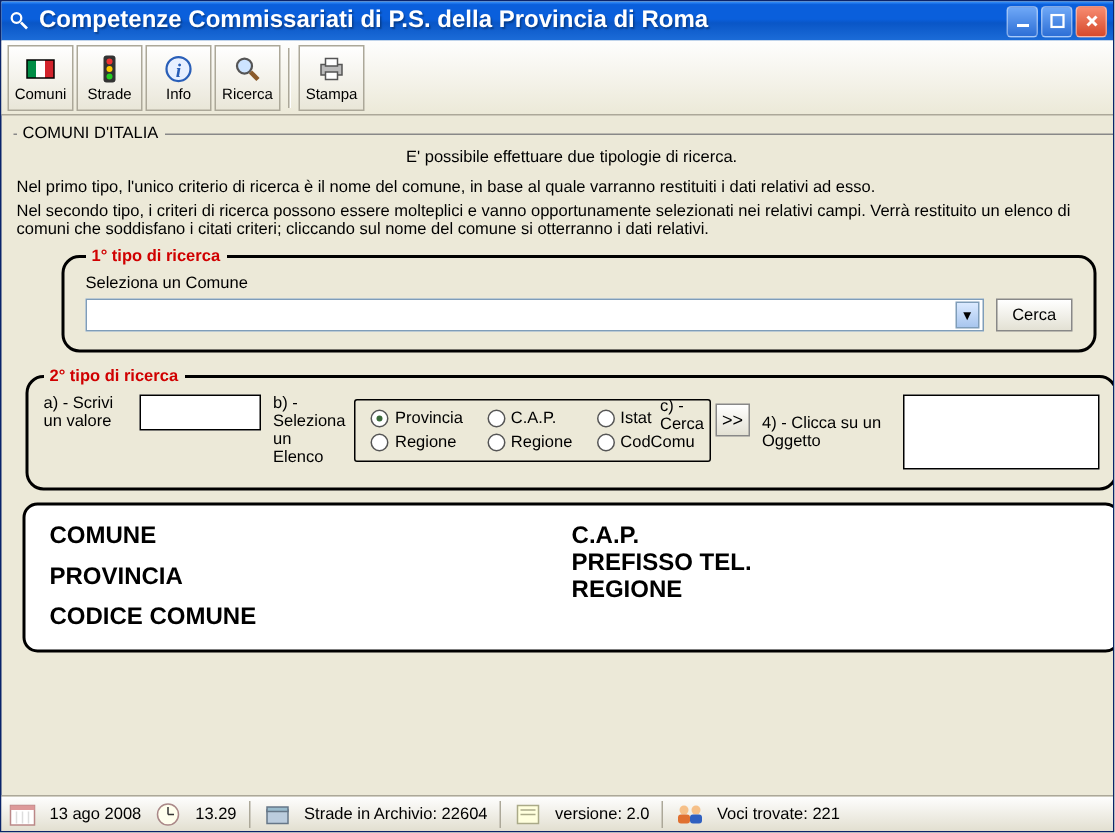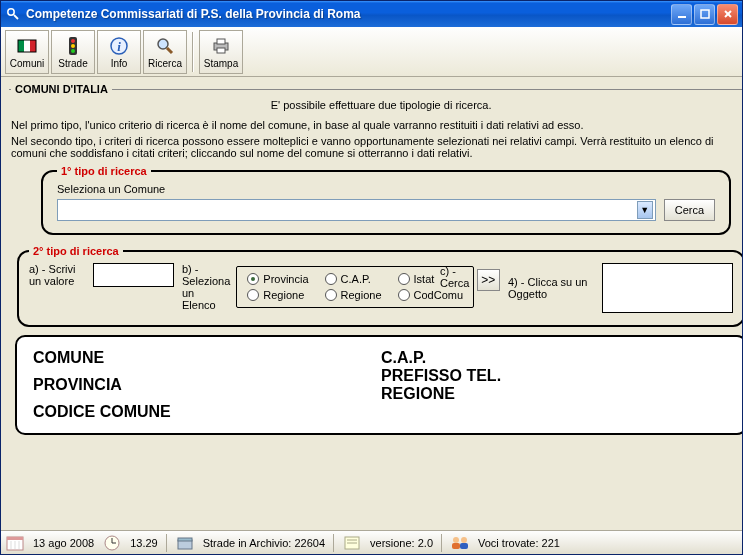--- a/index.html
+++ b/index.html
@@ -29,21 +29,21 @@
     font-weight: bold;
   }
   .titlebar .title-icon {
     width: 16px; height: 16px;
     margin-right: 5px;
     display: flex; align-items: center; justify-content: center;
     font-size: 12px;
   }
   .titlebar .title-text {
     flex: 1;
-    font-size: 12px;
+    font-size: 16px;
     white-space: nowrap;
     text-shadow: 1px 1px 1px rgba(0,0,0,.3);
   }
   .win-buttons { display: flex; gap: 2px; }
   .win-btn {
     width: 21px; height: 21px;
     border-radius: 3px;
     display: flex; align-items: center; justify-content: center;
     border: 1px solid #fff6;
     color: #fff;
@@ -98,21 +98,21 @@
 
   fieldset {
     border: 1px solid #888;
     border-radius: 6px;
     padding: 6px 10px 10px 10px;
     margin: 0;
   }
   legend { padding: 0 4px; }
 
   .main-fs { border: 1px solid #000; border-radius: 0; padding-top: 4px; }
-  .main-fs > legend { font-weight: bold; }
+  .main-fs > legend { font-weight: normal; }
 
   .intro { text-align: center; margin: 4px 0 8px 0; }
   .para { margin: 4px 0; }
 
   .tipo1 {
     border: 2px solid #000;
     border-radius: 12px;
     margin: 6px 20px 10px 30px;
     padding: 6px 14px 12px 14px;
   }

